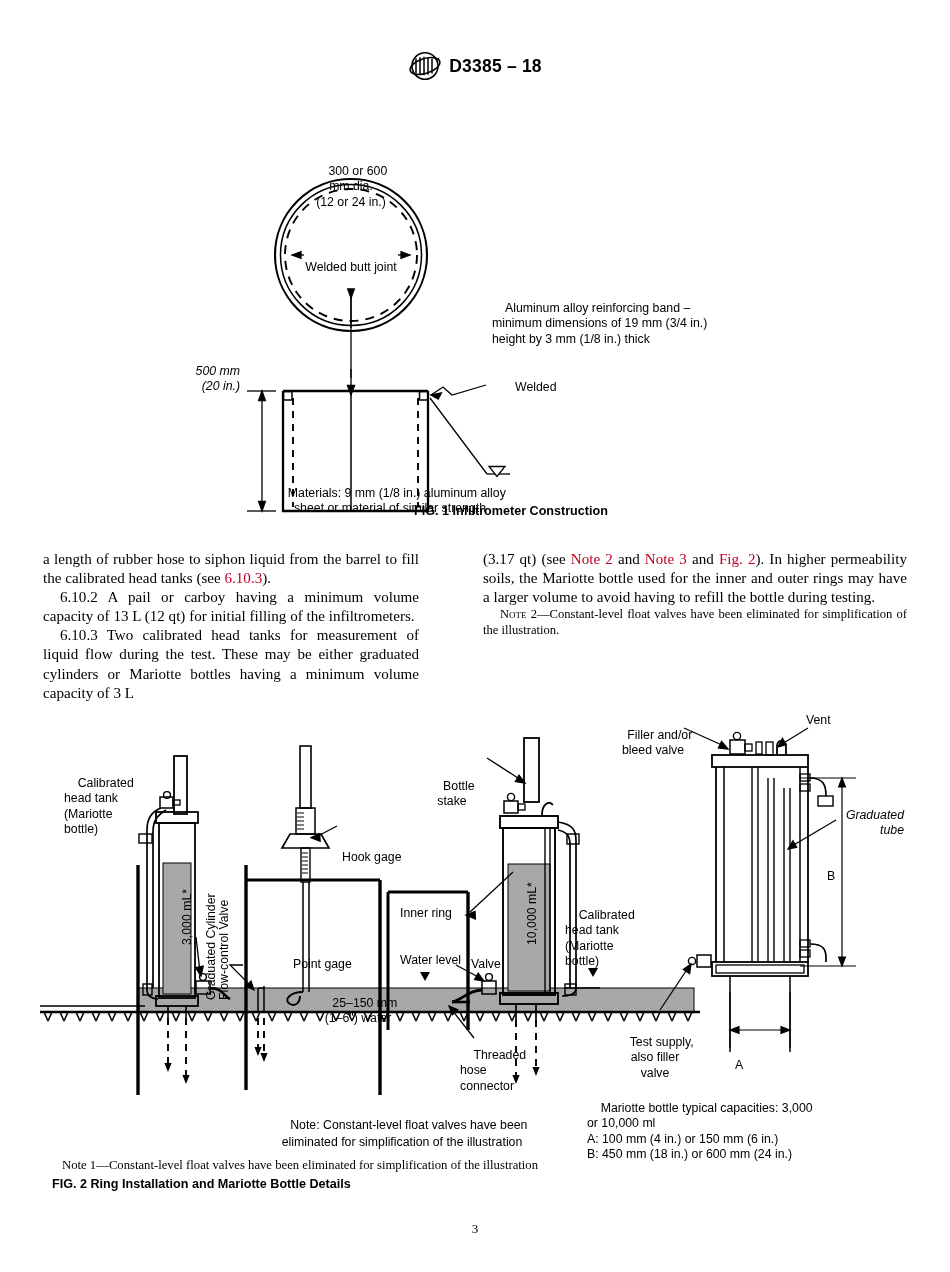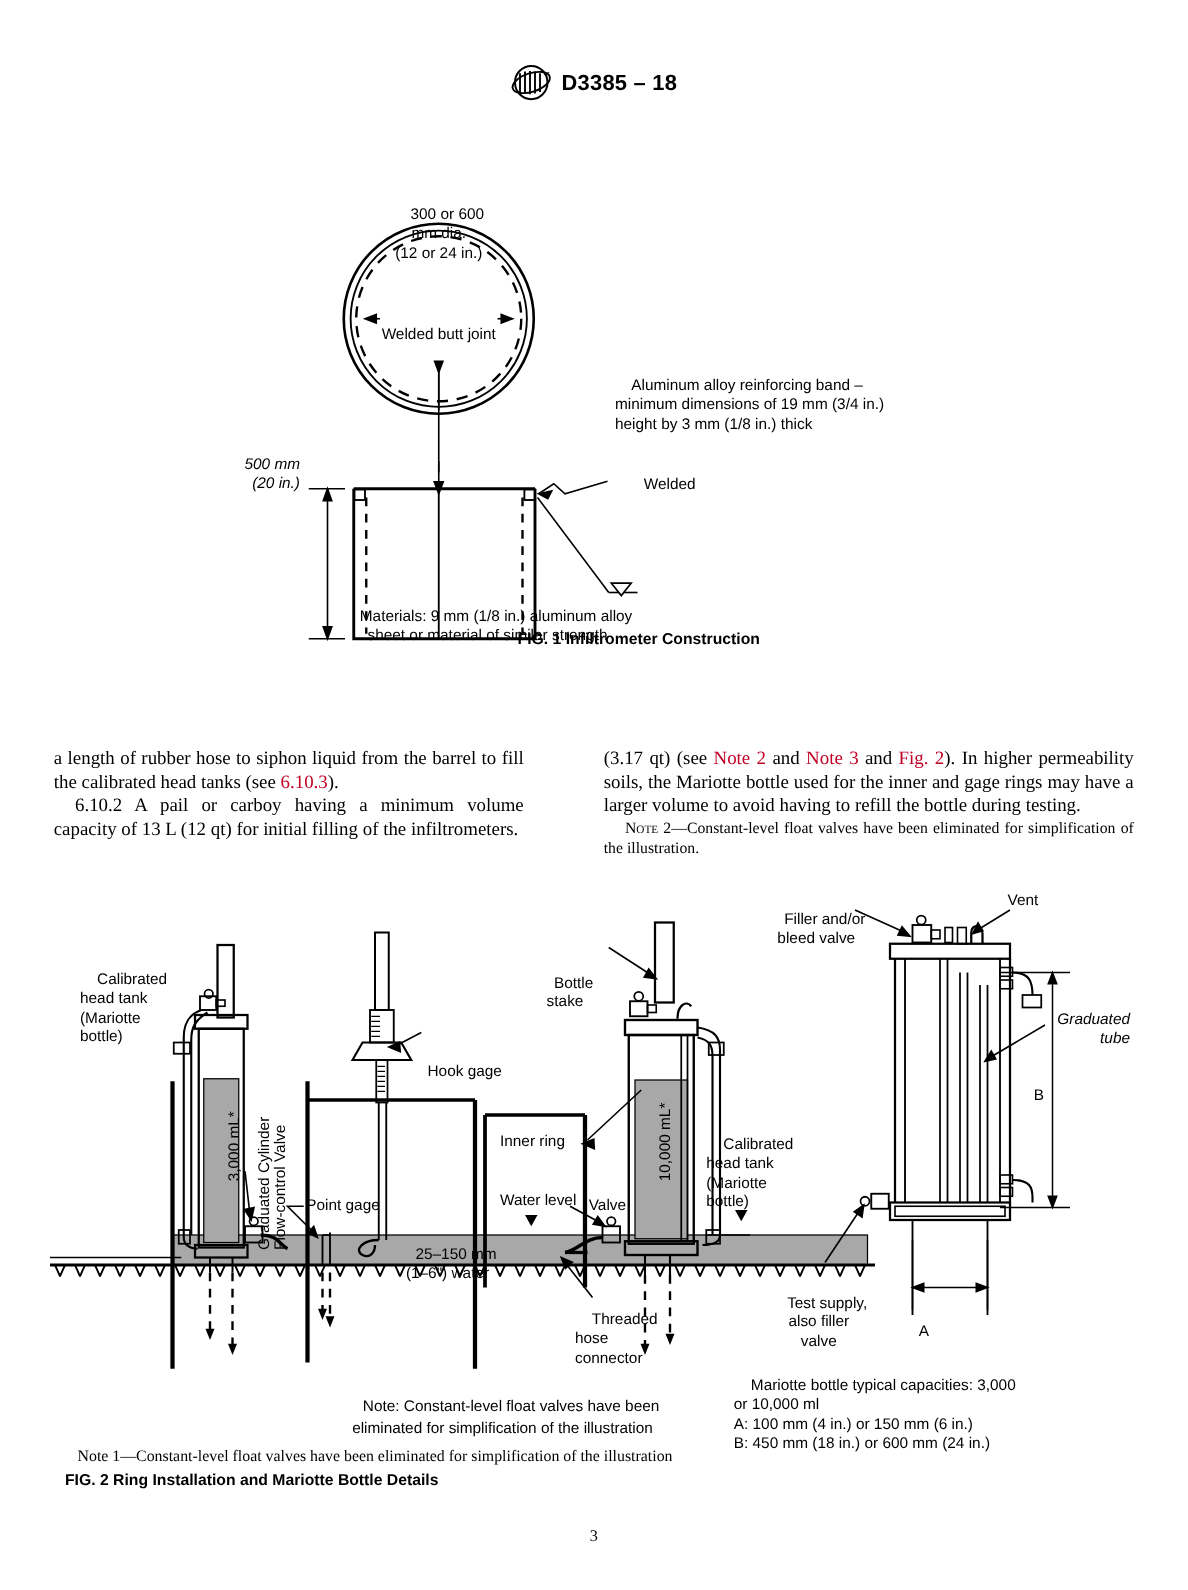--- a/index.html
+++ b/index.html
@@ -15,21 +15,21 @@
       letter-spacing:.2px;}
   
   .fx{font-family:"Liberation Sans",sans-serif;font-size:12.3px;color:#000;
       line-height:15.5px;white-space:pre;}
   .fx.c{text-align:center;}
   .fx.r{text-align:right;font-style:italic;}
   .figcap{font-family:"Liberation Sans",sans-serif;font-weight:bold;font-size:12.6px;margin-left:36px;}
   .vert{transform-origin:0 0;white-space:nowrap;}
   
   .col{position:absolute;font-size:15.1px;line-height:19.1px;
-       text-align:justify;text-justify:inter-word;margin-top:48px;}
+       text-align:justify;text-justify:inter-word;}
   .col p{margin:0;}
   .indent{text-indent:17px;}
   .lnk{color:#c00024;}
   .note{font-size:12.6px;line-height:15.3px;text-align:justify;margin-top:7px;}
   .note .nw{font-variant:small-caps;}
   .fignote{font-size:12.7px;line-height:15.5px;}
   #pagenum{bottom:35px;left:0;width:950px;text-align:center;font-size:13px;}
   svg{display:block;overflow:visible;}
   .ln{stroke:#000;fill:none;}
 </style>
@@ -138,24 +138,25 @@
   <div class="abs fx c" style="left:180px;top:470px;width:420px;">
     <span>Materials: 9 mm (1/8 in.) aluminum alloy</span>
 <span>sheet or material of similar strength</span>
   </div>
 
   <div class="abs figcap" style="left:0;top:504px;width:950px;text-align:center;"><span>FIG. 1  Infiltrometer Construction</span></div>
 
   <div class="col" style="left:43px;top:550px;width:376px;">
     <p><span>a length of rubber hose to siphon liquid from the barrel to fill the calibrated head tanks (see </span><span class="lnk">6.10.3</span><span>).</span></p>
     <p class="indent">6.10.2  A pail or carboy having a minimum volume capacity of 13 L (12 qt) for initial filling of the infiltrometers.</p>
+    <p class="indent">6.10.3  Two calibrated head tanks for measurement of liquid flow during the test. These may be either graduated cylinders or Mariotte bottles having a minimum volume capacity of 3 L</p>
   </div>
 
   <div class="col" style="left:483px;top:550px;width:424px;">
-    <p><span>(3.17 qt) (see </span><span class="lnk">Note 2</span><span> and </span><span class="lnk">Note 3</span><span> and </span><span class="lnk">Fig. 2</span><span>). In higher permeability soils, the Mariotte bottle used for the inner and gage rings may have a larger volume to avoid having to refill the bottle during testing.</span></p>
+    <p><span>(3.17 qt) (see </span><span class="lnk">Note 2</span><span> and </span><span class="lnk">Note 3</span><span> and </span><span class="lnk">Fig. 2</span><span>). In higher permeability soils, the Mariotte bottle used for the inner and outer rings may have a larger volume to avoid having to refill the bottle during testing.</span></p>
     <p class="note indent"><span class="nw">Note 2</span><span>—Constant-level float valves have been eliminated for simplification of the illustration.</span></p>
   </div>
 
   <div class="abs" style="left:0;top:700px;width:950px;height:420px;">
     <svg width="950" height="420" viewBox="0 0 950 420">
       <defs>
         <clipPath id="watclipL">
             <rect x="130" y="288" width="258" height="24"></rect>
           </clipPath>
       </defs>
@@ -428,21 +429,21 @@
 <span>(Mariotte</span>
 <span>bottle)</span>
   </div>
 
   <div class="abs fx vert" style="left:180px;top:945px;transform:rotate(-90deg);"><span>3,000 mL*</span></div>
 
   <div class="abs fx vert" style="left:204px;top:1000px;transform:rotate(-90deg);"><span>Graduated Cylinder</span></div>
 
   <div class="abs fx vert" style="left:217px;top:1000px;transform:rotate(-90deg);"><span>Flow-control Valve</span></div>
 
-  <div class="abs fx" style="left:245px;top:957px;"><span>Point gage</span></div>
+  <div class="abs fx" style="left:245px;top:957px;padding-left:48px;"><span>Point gage</span></div>
 
   <div class="abs fx" style="left:342px;top:818px;margin-top:32px;"><span>Hook gage</span></div>
 
   <div class="abs fx c" style="left:408px;top:763px;width:88px;">
     <span>Bottle</span>
 <span>stake</span>
   </div>
 
   <div class="abs fx" style="left:400px;top:906px;"><span>Inner ring</span></div>
 

